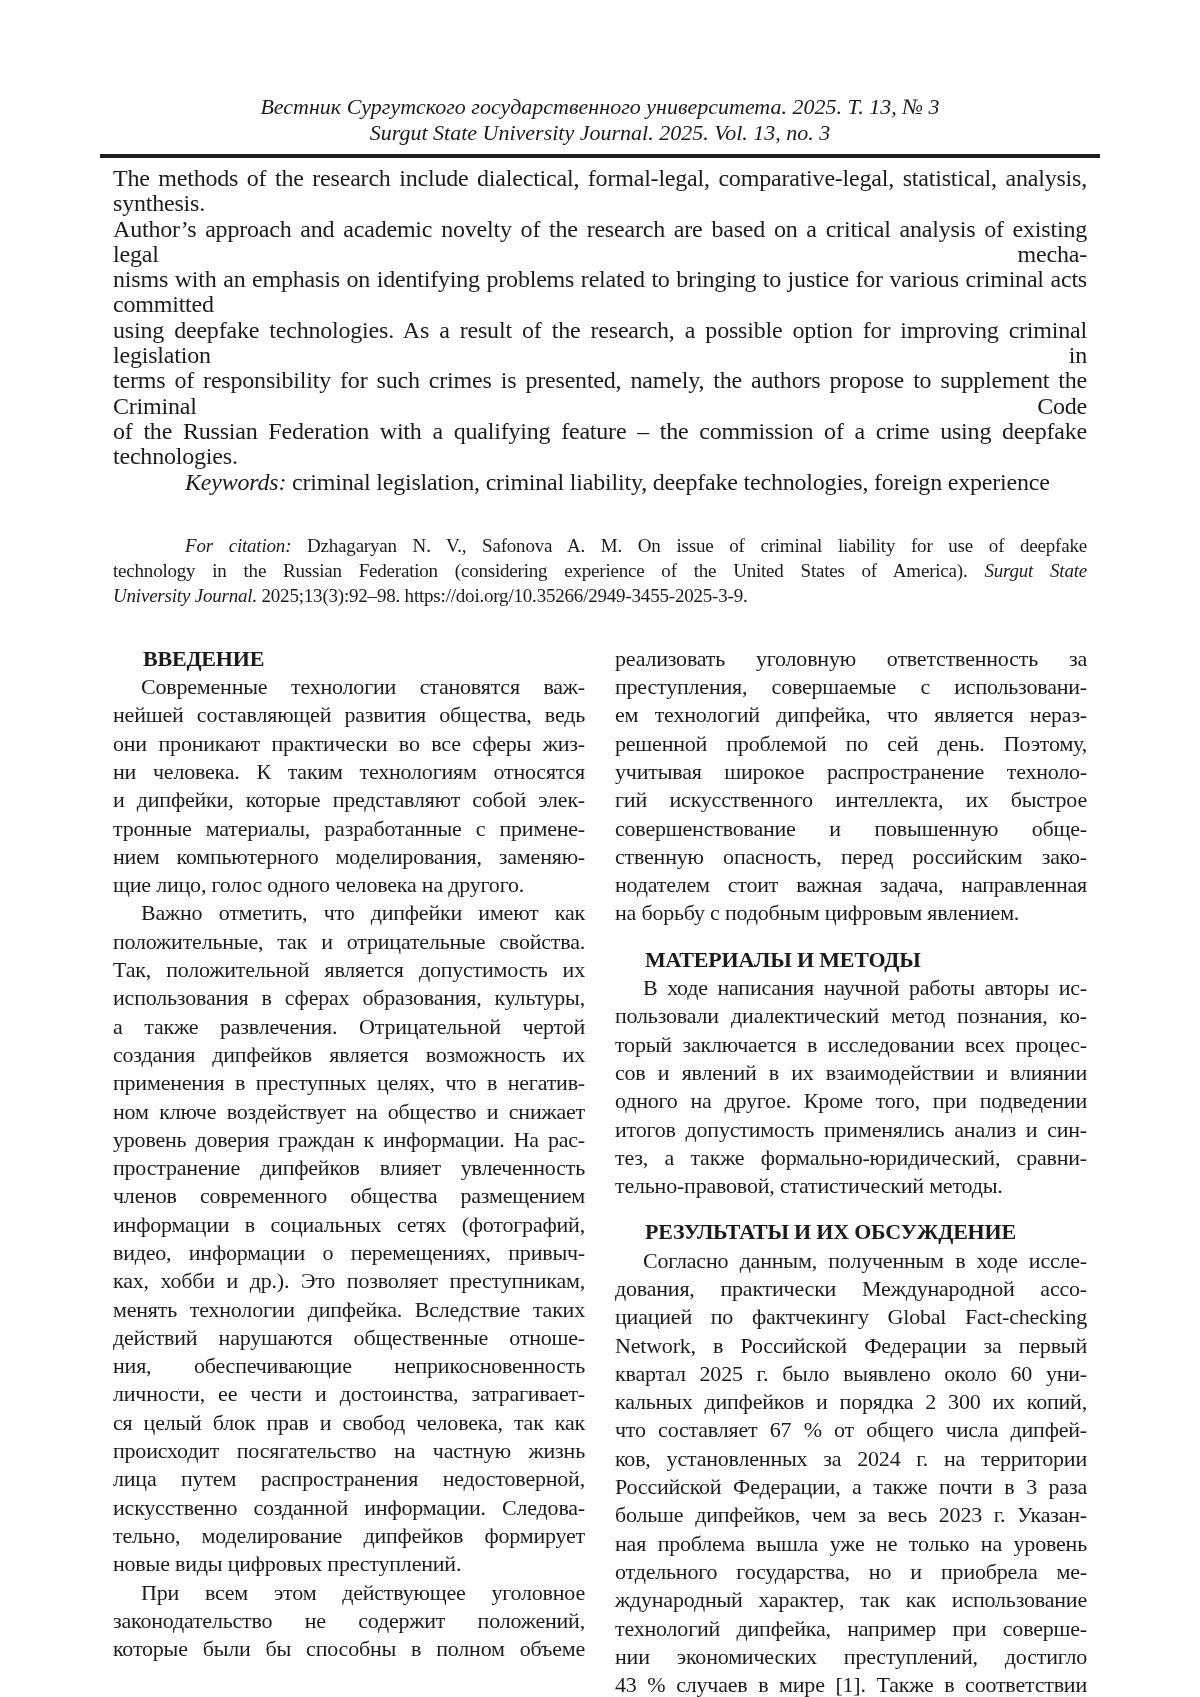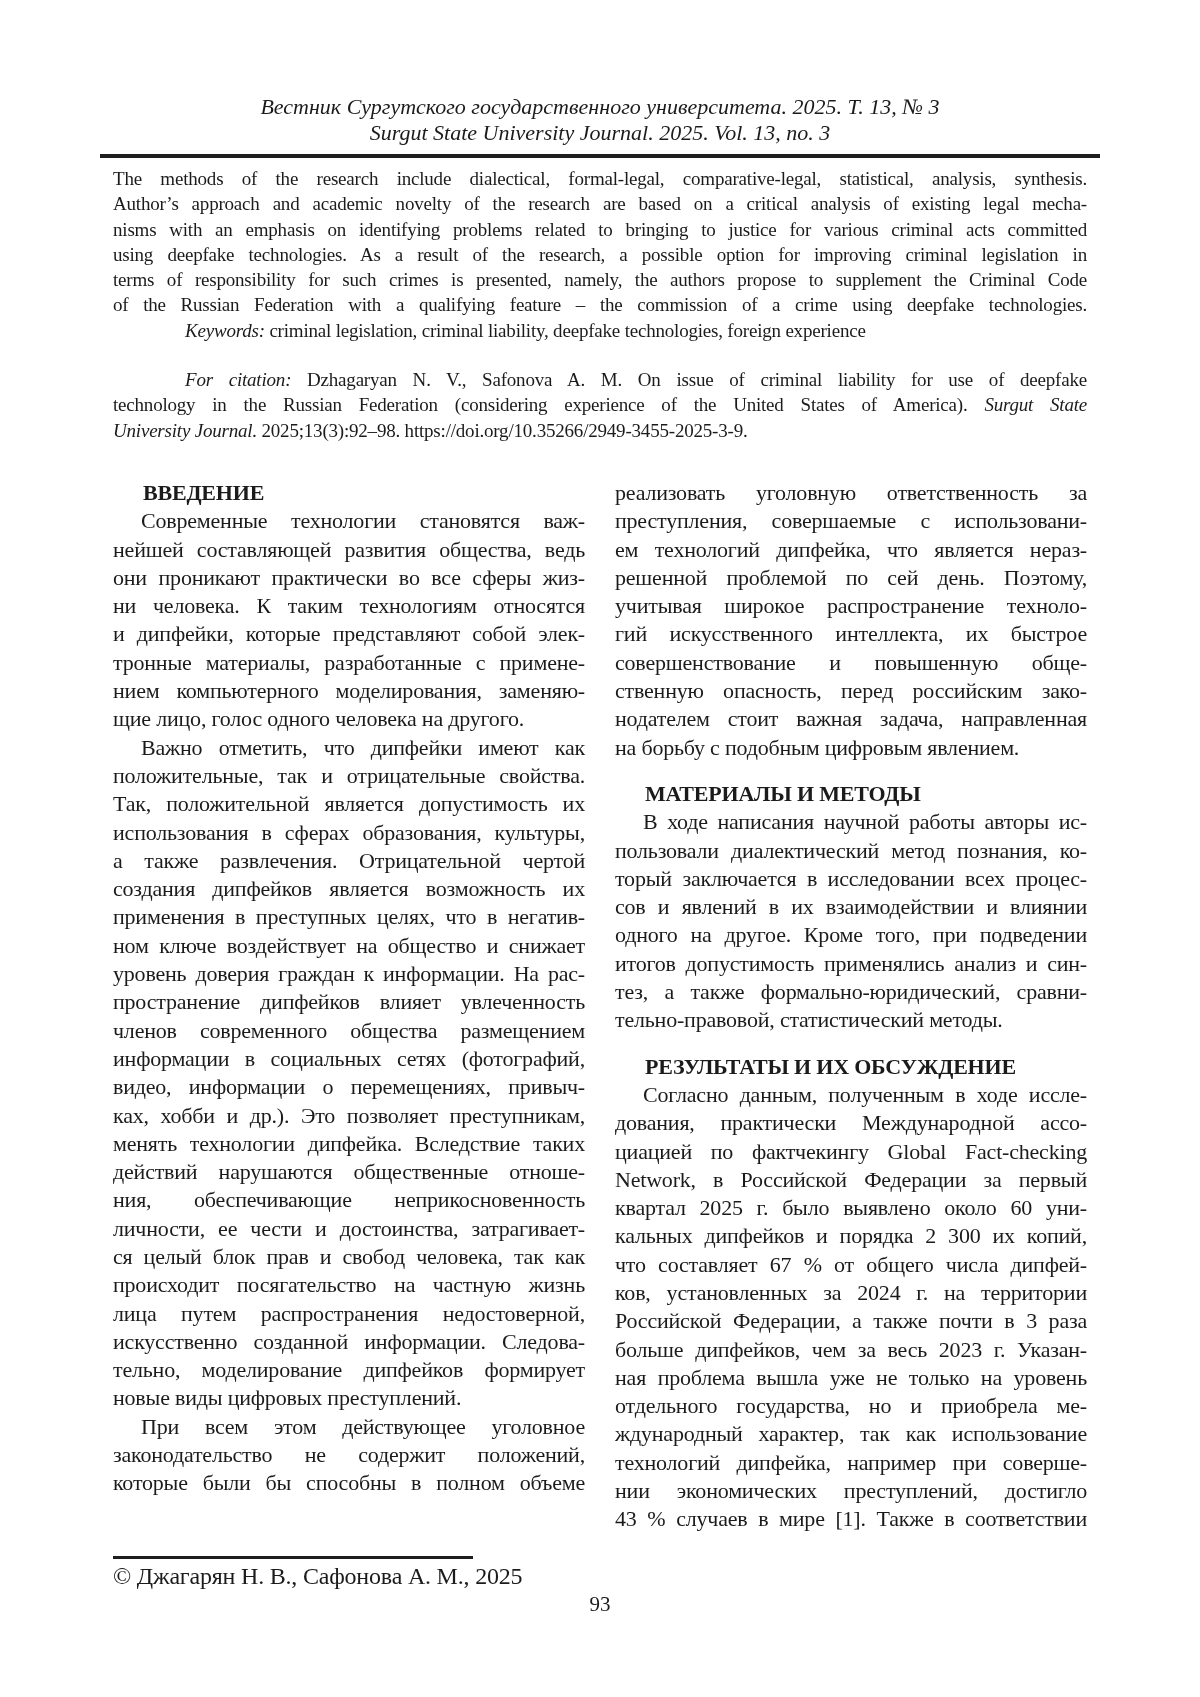--- a/index.html
+++ b/index.html
@@ -14,22 +14,22 @@
 
   
   .hdr { text-align: center; font-style: italic; font-size: 22px; line-height: 26px; }
   .rule-top { height: 4px; background: #1e1e1e; margin: 8px -13px 0 -13px; }
 
   
   .tline { text-align: justify; text-align-last: justify; }
   .tline.lastline { text-align-last: left; }
 
   
-  .abstract { margin-top: 8px; font-size: 19px; line-height: 25.3px; letter-spacing: -0.2px; }
-  .citation { margin-top: 24px; font-size: 19px; line-height: 25.3px; letter-spacing: -0.2px; }
+  .abstract { margin-top: 8px; font-size: 24px; line-height: 25.3px; letter-spacing: -0.2px; }
+  .citation { margin-top: 38px; font-size: 19px; line-height: 25.3px; letter-spacing: -0.2px; }
   .ind72 { text-indent: 72px; }
   .bi { font-weight: normal; font-style: italic; }
   .it { font-style: italic; }
 
   
   .cols { margin-top: 36px; display: flex; gap: 30px; }
   .col { width: 472px; font-size: 22px; line-height: 28.3px; letter-spacing: -0.2px; }
   .heading { font-weight: bold; font-size: 22px; line-height: 28.3px; padding-left: 30px; text-align: left; }
   .heading.mt { margin-top: 18px; }
   .par > .tline:first-child { text-indent: 28px; }

